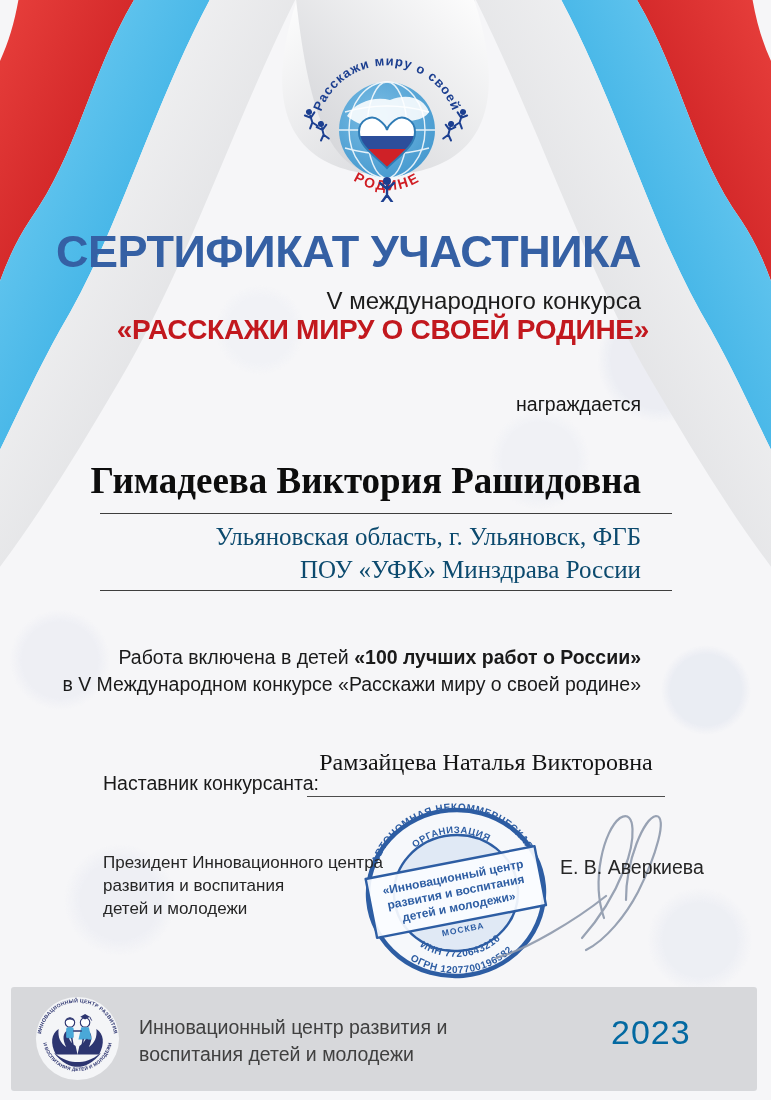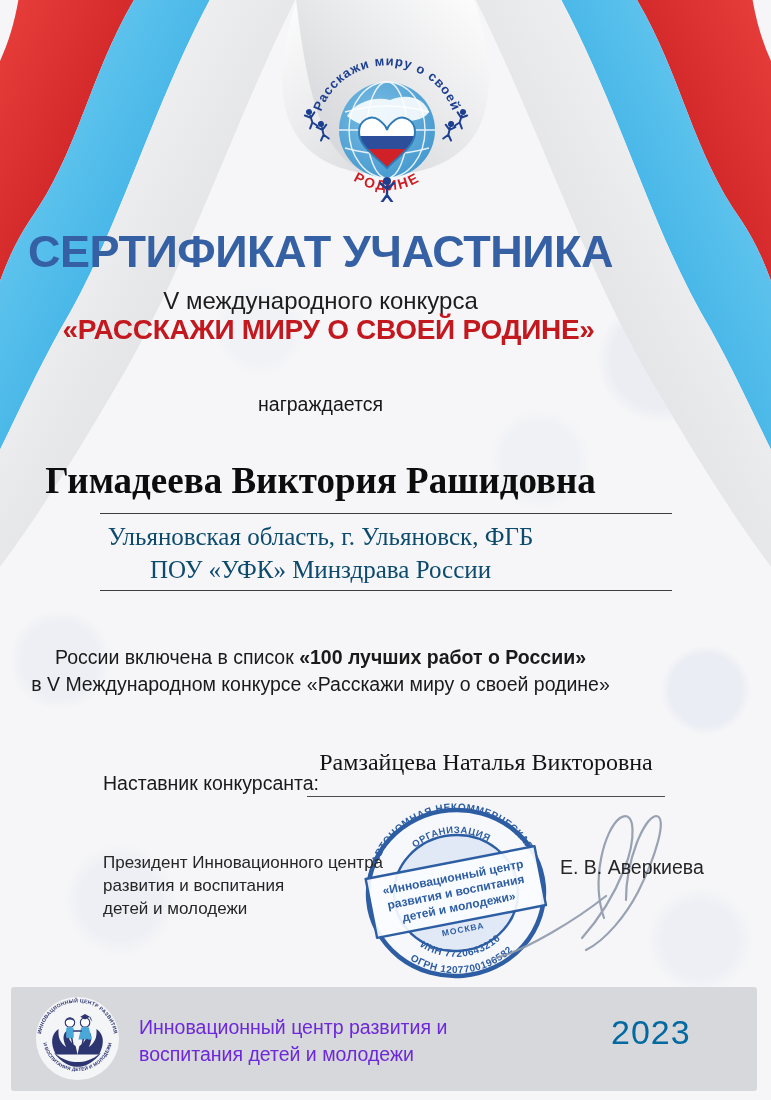--- a/index.html
+++ b/index.html
@@ -15,21 +15,21 @@
       radial-gradient(circle 90px at 660px 360px, #e4e7f0 0 55%, transparent 70%),
       radial-gradient(circle 60px at 706px 690px, #e2e6f0 0 60%, transparent 75%),
       radial-gradient(circle 70px at 60px 660px, #e8eaf2 0 55%, transparent 72%),
       radial-gradient(circle 80px at 120px 900px, #e8eaf2 0 50%, transparent 70%),
       radial-gradient(circle 70px at 540px 460px, #eceef4 0 55%, transparent 72%),
       radial-gradient(circle 60px at 260px 330px, #edeff5 0 55%, transparent 75%),
       radial-gradient(circle 75px at 700px 940px, #e7eaf2 0 50%, transparent 70%);
     opacity:.55;
   }
   .abs{position:absolute;}
-  .ctr{left:0;width:641px;text-align:center;}
+  .ctr{left:0;width:641px;text-align:right;}
   .title{top:226px;font-size:45px;font-weight:bold;letter-spacing:-.5px;color:#3560a4;}
   .subtitle{top:287px;font-size:24px;color:#1c1c1c;}
   .contest{top:314px;font-size:28px;font-weight:bold;color:#c2181e;letter-spacing:-.3px;padding-left:8px;}
   .awarded{top:393px;font-size:19.5px;color:#171717;}
   .name{top:459px;font-family:"Liberation Serif",serif;font-size:37px;font-weight:bold;color:#0d0d0d;}
   .rule{height:0;border-top:1.4px solid #3e3e3e;}
   .rule1{top:513px;left:100px;width:572px;}
   .org{font-family:"Liberation Serif",serif;font-size:25px;color:#0c4a6e;}
   .org1{top:523px;}
   .org2{top:556px;}
@@ -43,21 +43,21 @@
   .mentor-rule{top:796px;left:307px;width:358px;border-top:1.2px solid #4c4c4c;}
   .mentor-label{top:772px;left:103px;font-size:19.5px;color:#1a1a1a;text-align:center;}
   .president{top:851px;left:103px;font-size:17px;line-height:23px;color:#262626;}
   .president span{display:block;}
   .signer{top:856px;left:560px;font-size:19.5px;color:#262626;}
   .emblem-svg{left:295px;top:50px;}
   .stamp-svg{left:356px;top:798px;}
   .sig-svg{left:486px;top:800px;}
   .footer-bar{left:11px;top:987px;width:746px;height:104px;background:#d7d8db;border-radius:3px;}
   .footer-logo{position:absolute;left:24px;top:9px;}
-  .footer-text{position:absolute;left:128px;top:27px;font-size:19.5px;line-height:27px;color:#6d28d9;}
+  .footer-text{position:absolute;left:128px;top:27px;font-size:19.5px;line-height:27px;color:#404040;}
   .footer-text span{display:block;}
   .footer-year{position:absolute;left:600px;top:26px;font-size:34px;font-weight:normal;letter-spacing:1px;color:#0369a1;}
   svg text{font-family:"Liberation Sans",sans-serif;}
 </style>
 </head>
 <body>
 
 <div class="cert">
 
   <svg class="abs ribbons" width="771" height="600" viewBox="0 0 771 600" style="left:0;top:0">
@@ -150,21 +150,21 @@
   <div class="abs ctr subtitle">V международного конкурса</div>
   <div class="abs ctr contest">«РАССКАЖИ МИРУ О СВОЕЙ РОДИНЕ»</div>
   <div class="abs ctr awarded">награждается</div>
 
   <div class="abs ctr name">Гимадеева Виктория Рашидовна</div>
   <div class="abs rule rule1"></div>
   <div class="abs ctr org org1">Ульяновская область, г. Ульяновск, ФГБ</div>
   <div class="abs ctr org org2">ПОУ «УФК» Минздрава России</div>
   <div class="abs rule rule2"></div>
 
-  <div class="abs ctr note note1"><span>России включена в список </span><b>«100 лучших работ о России»</b></div>
+  <div class="abs ctr note note1"><span>Работа включена в детей </span><b>«100 лучших работ о России»</b></div>
   <div class="abs ctr note note2">в V Международном конкурсе «Расскажи миру о своей родине»</div>
 
   <div class="abs mentor-name">Рамзайцева Наталья Викторовна</div>
   <div class="abs mentor-rule"></div>
   <div class="abs mentor-label">Наставник конкурсанта:</div>
 
   <svg class="abs stamp-svg" width="200" height="190" viewBox="0 0 200 190">
     <defs>
       <path id="stArc1" d="M -80,-24 A 83,80 0 0 1 80,-24" fill="none"></path>
       <path id="stArc2" d="M -48,-38 A 62,60 0 0 1 48,-38" fill="none"></path>

